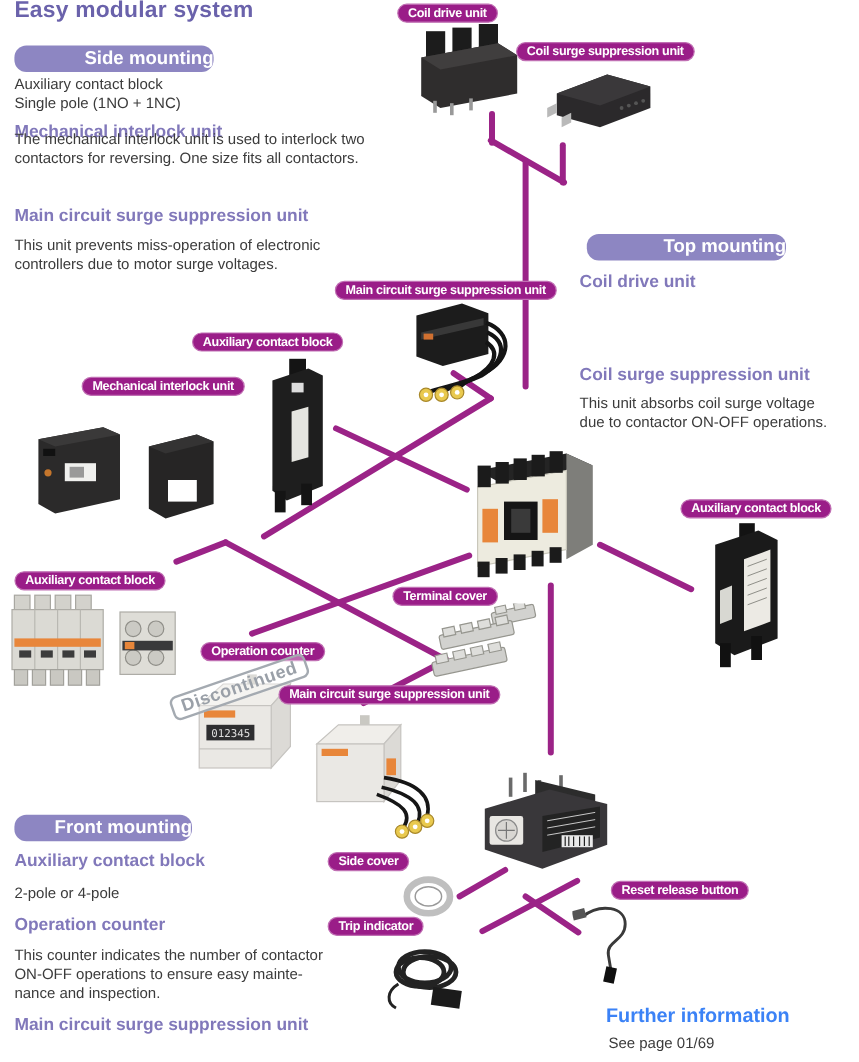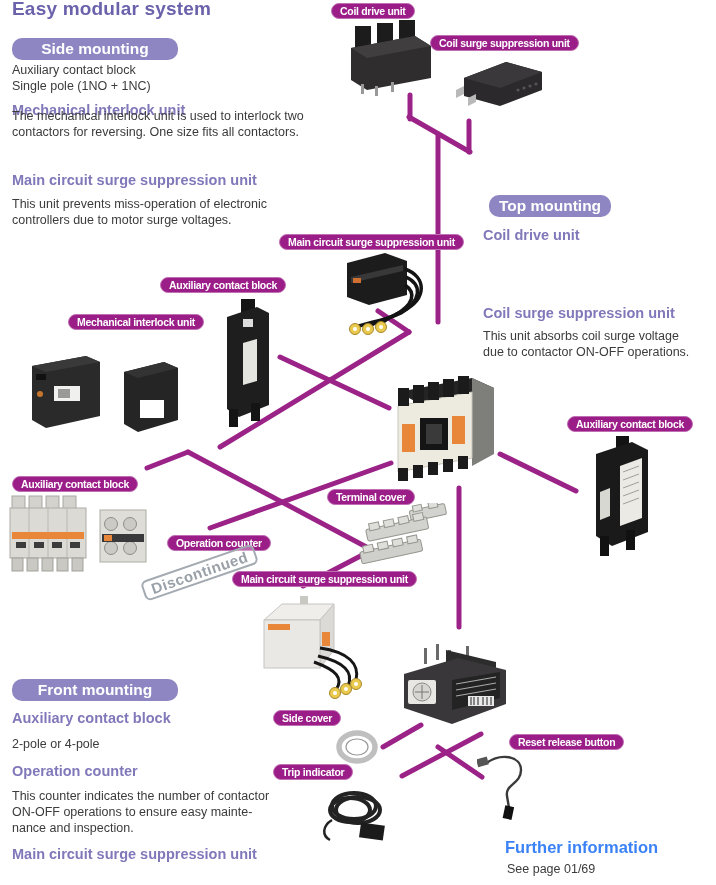--- a/index.html
+++ b/index.html
@@ -4,21 +4,21 @@
 <style>
   html,body{margin:0;padding:0;background:#fff;}
   .canvas{position:relative;width:716px;height:885px;background:#ffffff;overflow:hidden;
           font-family:"Liberation Sans",sans-serif;}
   .abs{position:absolute;}
   .lines{left:0;top:0;z-index:1;}
   .product{z-index:2;}
   .txt{z-index:4;}
   .title{font-size:19px;font-weight:bold;color:#6a62ab;letter-spacing:.2px;}
   .banner{z-index:4;background:#8d86c2;color:#fff;font-weight:bold;font-size:15.5px;
-          text-align:center;border-radius:10px;line-height:22px;height:22px;}
+          text-align:right;border-radius:10px;line-height:22px;height:22px;}
   .h2{font-size:14.5px;font-weight:bold;color:#8178ba;}
   .h2big{font-size:16.5px;font-weight:bold;color:#3b82f6;}
   .bodytext{font-size:12.5px;color:#3b3b3b;line-height:1.28;white-space:pre-line;}
   .tag{position:absolute;z-index:5;background:#9a1d88;border:1px solid #c06fb3;color:#fff;
        font-size:10.5px;font-weight:bold;padding:1px 8px;border-radius:8px;white-space:nowrap;
        letter-spacing:-0.3px;}
   .watermark{z-index:6;border:2px solid #a4aab1;color:#9aa0a8;border-radius:6px;
        padding:0 7px;font-weight:bold;font-size:15px;letter-spacing:.5px;
        transform:rotate(-19deg);background:rgba(255,255,255,.35);}
 </style>
@@ -207,20 +207,32 @@
         <line x1="43" y1="56" x2="59" y2="50"></line>
           <line x1="43" y1="64" x2="59" y2="58"></line>
         <line x1="43" y1="72" x2="59" y2="66"></line>
       </g>
       <polygon points="20,60 30,56 30,84 20,88" fill="#d8d8d2"></polygon>
       <rect x="20" y="104" width="9" height="20" fill="#111"></rect>
       <rect x="46" y="98" width="9" height="20" fill="#111"></rect>
     </svg>
   </div>
 
+  <div class="abs product" style="left:156px;top:556px">
+    <svg width="92" height="92">
+      <rect x="50" y="6" width="8" height="10" fill="#c9c8c2"></rect>
+      <polygon points="10,32 30,14 86,14 70,32" fill="#f0eeea" stroke="#c6c4c0"></polygon>
+      <polygon points="70,32 86,14 86,66 70,84" fill="#dcdad6" stroke="#c6c4c0"></polygon>
+      <rect x="10" y="32" width="60" height="52" fill="#eae8e4" stroke="#c6c4c0"></rect>
+      <rect x="14" y="36" width="26" height="6" fill="#e8863a"></rect>
+      <rect x="16" y="48" width="40" height="13" fill="#2e2e30"></rect>
+      <text x="20" y="58" font-size="9" fill="#ddd" font-family="DejaVu Sans Mono, monospace">012345</text>
+      <line x1="10" y1="68" x2="70" y2="68" stroke="#c6c4c0"></line>
+    </svg>
+  </div>
 
   <div class="abs product" style="left:256px;top:592px">
     <svg width="135" height="110">
       <rect x="44" y="4" width="8" height="10" fill="#c9c8c2"></rect>
       <polygon points="8,28 26,12 78,12 64,28" fill="#f0eeea" stroke="#c6c4c0"></polygon>
       <polygon points="64,28 78,12 78,58 64,76" fill="#dcdad6" stroke="#c6c4c0"></polygon>
       <rect x="8" y="28" width="56" height="48" fill="#eae8e4" stroke="#c6c4c0"></rect>
       <rect x="12" y="32" width="22" height="6" fill="#e8863a"></rect>
       <rect x="66" y="40" width="8" height="14" fill="#e8863a"></rect>
       <g stroke="#161616" stroke-width="3" fill="none">
@@ -301,27 +313,27 @@
   <div class="abs banner" style="left:12px;top:38px;width:166px">Side mounting</div>
   <div class="abs txt bodytext" style="left:12px;top:62px">Auxiliary contact block
 Single pole (1NO + 1NC)</div>
   <div class="abs txt h2" style="left:12px;top:102px">Mechanical interlock unit</div>
   <div class="abs txt bodytext" style="left:12px;top:108px">The mechanical interlock unit is used to interlock two
 contactors for reversing.  One size fits all contactors.</div>
   <div class="abs txt h2" style="left:12px;top:172px">Main circuit surge suppression unit</div>
   <div class="abs txt bodytext" style="left:12px;top:196px">This unit prevents miss-operation of electronic
 controllers due to motor surge voltages.</div>
 
-  <div class="abs banner" style="left:489px;top:195px;width:122px">Top mounting</div>
+  <div class="abs banner" style="left:489px;top:195px;width:166px">Top mounting</div>
   <div class="abs txt h2" style="left:483px;top:227px">Coil drive unit</div>
   <div class="abs txt h2" style="left:483px;top:305px">Coil surge suppression unit</div>
   <div class="abs txt bodytext" style="left:483px;top:328px">This unit absorbs coil surge voltage
 due to contactor ON-OFF operations.</div>
 
-  <div class="abs banner" style="left:12px;top:679px;width:166px">Front mounting</div>
+  <div class="abs banner" style="left:12px;top:679px;width:148px">Front mounting</div>
   <div class="abs txt h2" style="left:12px;top:710px">Auxiliary contact block</div>
   <div class="abs txt bodytext" style="left:12px;top:736px">2-pole or 4-pole</div>
   <div class="abs txt h2" style="left:12px;top:763px">Operation counter</div>
   <div class="abs txt bodytext" style="left:12px;top:788px">This counter indicates the number of contactor
 ON-OFF operations to ensure easy mainte-
 nance and inspection.</div>
   <div class="abs txt h2" style="left:12px;top:846px">Main circuit surge suppression unit</div>
 
   <div class="abs txt h2big" style="left:505px;top:838px">Further information</div>
   <div class="abs txt bodytext" style="left:507px;top:861px">See page 01/69</div>

